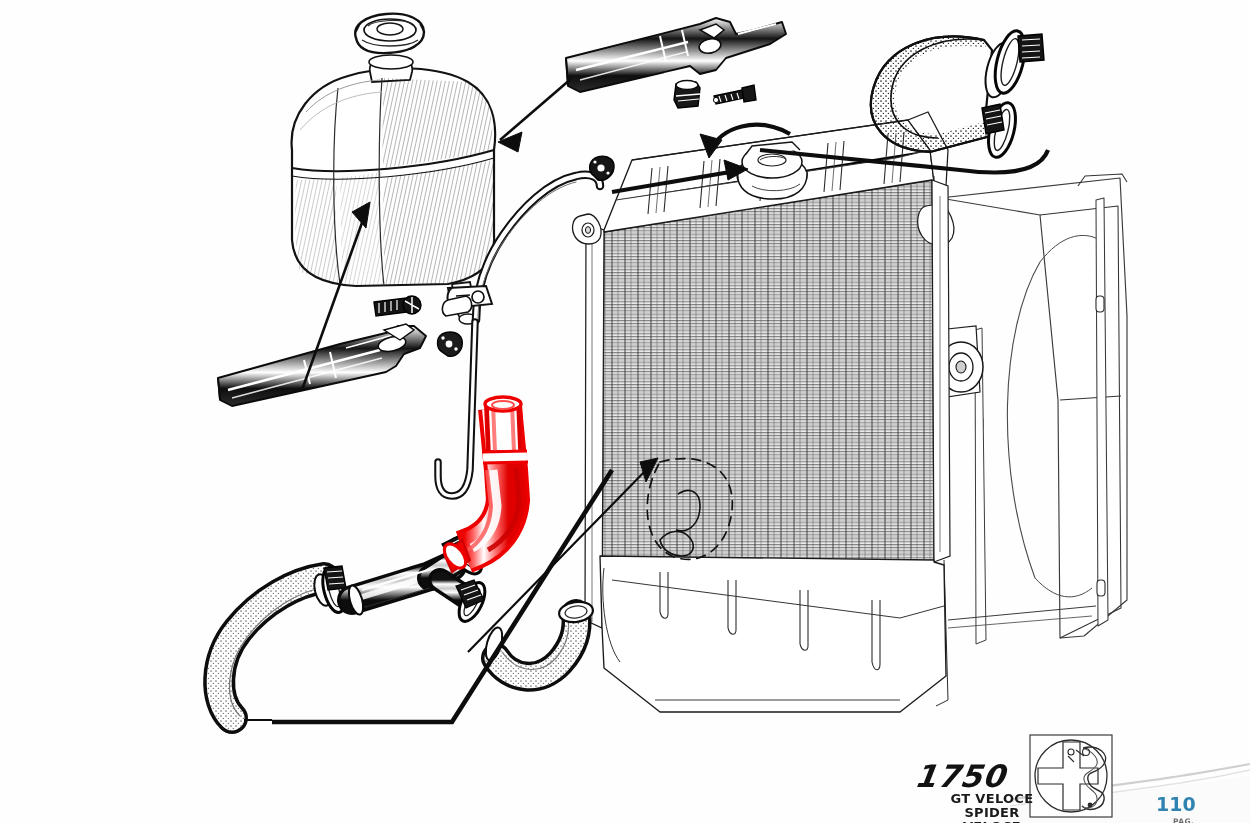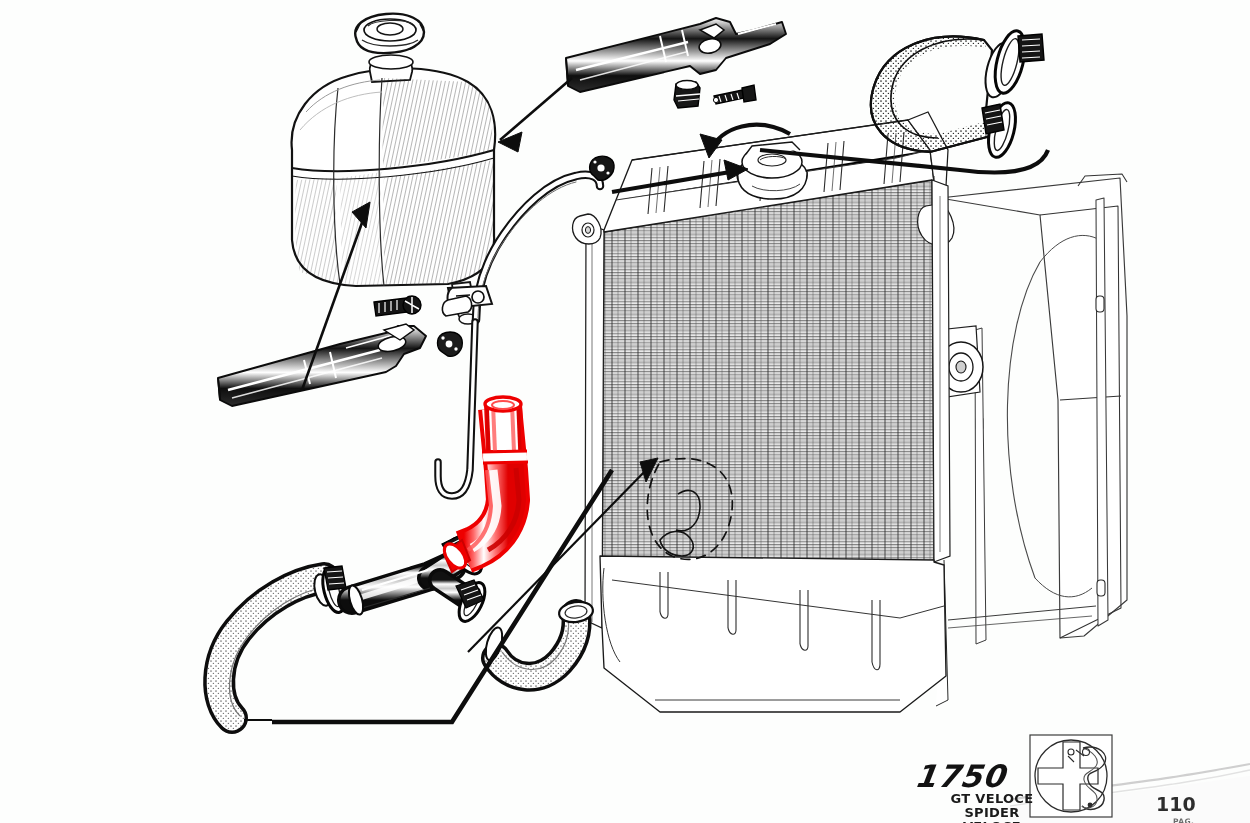--- a/index.html
+++ b/index.html
@@ -52,21 +52,21 @@
     text-align:center;
     width:110px;
   }
   .page-number{
     position:absolute;
     left:1156px;
     top:793px;
     font-family:"DejaVu Sans", sans-serif;
     font-weight:bold;
     font-size:19px;
-    color:#000000;
+    color:#0369a1;
     letter-spacing:0px;
     opacity:.82;
   }
   .page-number-prefix{
     position:absolute;
     left:1173px;
     top:817px;
     font-family:"DejaVu Sans", sans-serif;
     font-weight:bold;
     font-size:7.5px;

